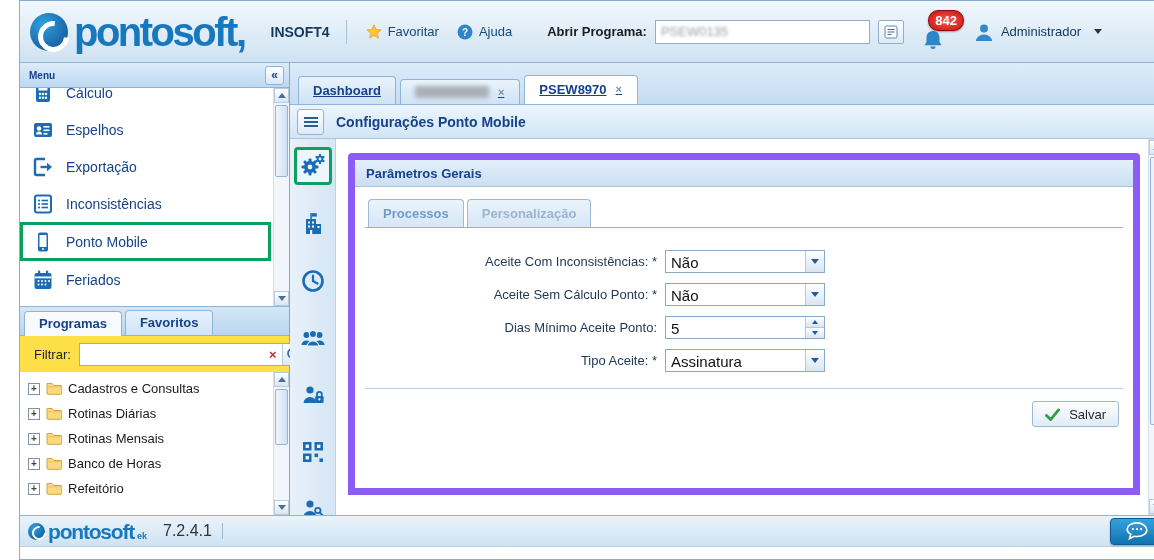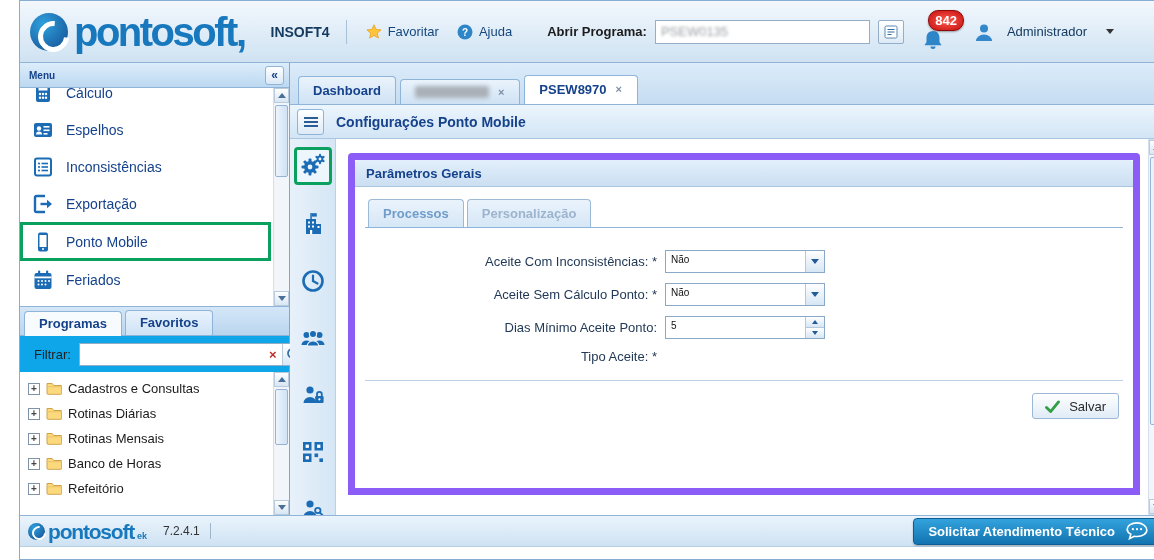--- a/index.html
+++ b/index.html
@@ -27,21 +27,21 @@
   .op-label { font-size:13px; font-weight:bold; color:#1c1c1c; white-space:nowrap; }
   .textbox { width:215px; height:24px; background:#fff; border:1px solid #95aec7; display:flex; align-items:center; padding:0 5px; }
   .blurred-text { color:#9aa0a6; font-size:13px; filter:blur(1.6px); }
   .icon-btn-sm { width:26px; height:24px; border:1px solid #95aec7; border-radius:2px;
                  background:linear-gradient(#ffffff,#dceaf6); display:flex; align-items:center; justify-content:center; cursor:pointer; }
   .notif { position:relative; margin:0 4px 0 16px; width:40px; height:44px; cursor:pointer; flex:0 0 auto; }
   .notif svg { position:absolute; left:0; bottom:2px; }
   .badge { position:absolute; top:0; right:-4px; background:radial-gradient(#ff5a4d,#c40f0f);
            border:1px solid #8e0b0b; color:#fff; font-size:13px; font-weight:bold; padding:2px 6px;
            border-radius:10px; box-shadow:0 1px 2px rgba(0,0,0,.35); }
-  .user-menu { display:flex; align-items:center; gap:13px; margin-left:10px; cursor:pointer; }
+  .user-menu { display:flex; align-items:center; gap:7px; margin-left:10px; cursor:pointer; }
   .user-name { font-size:13px; color:#143a60; white-space:nowrap; }
   .caret { width:0; height:0; border-left:4px solid transparent; border-right:4px solid transparent;
            border-top:5px solid #333; margin-left:6px; }
 
   
   .body { flex:1 1 auto; display:flex; min-height:0; }
 
   
   .sidebar { flex:0 0 270px; width:270px; border-right:1px solid #7fa8cc; display:flex; flex-direction:column; background:#fff; }
   .sb-header { flex:0 0 25px; background:linear-gradient(#dcedfb,#bcd8f0); border-bottom:1px solid #8fb4d8;
@@ -66,41 +66,41 @@
               background:linear-gradient(90deg,#eef5fc,#cfe2f3); cursor:pointer; }
   .tri-up { width:0; height:0; border-left:4px solid transparent; border-right:4px solid transparent; border-bottom:5px solid #4a6f98; }
   .tri-dn { width:0; height:0; border-left:4px solid transparent; border-right:4px solid transparent; border-top:5px solid #4a6f98; }
 
   .sb-tabs { flex:0 0 29px; background:linear-gradient(#d4e7f8,#bad5ee); border-top:1px solid #8fb4d8;
              border-bottom:1px solid #8fb4d8; display:flex; align-items:flex-end; padding:3px 4px 0; gap:3px; }
   .sb-tab { border:1px solid #8fb4d8; border-bottom:none; border-radius:4px 4px 0 0; padding:4px 14px 5px;
             font-size:13px; font-weight:bold; color:#15428b; background:linear-gradient(#e8f2fc,#cfe3f5); cursor:pointer; }
   .sb-tab.active { background:#f8fbfe; position:relative; top:1px; }
 
-  .filter-row { flex:0 0 36px; display:flex; align-items:center; padding:0 10px 0 14px; gap:8px; background:#0ea5e9; }
+  .filter-row { flex:0 0 36px; display:flex; align-items:center; padding:0 10px 0 14px; gap:8px; background:#fde047; }
   .filter-label { font-size:13px; color:#222; }
   .filter-box { display:flex; align-items:center; border:1px solid #95aec7; height:23px; flex:1; background:#fff; }
   .filter-input { border:none; outline:none; flex:1; min-width:0; height:100%; font-size:13px; padding:0 4px; font-family:inherit; }
   .fx-btn { width:18px; height:21px; display:flex; align-items:center; justify-content:center; cursor:pointer; }
   .clear-x { color:#c02b2b; font-weight:bold; font-size:13px; line-height:1; }
   .mag-btn { width:22px; height:21px; background:linear-gradient(#fff,#d9e8f6); border-left:1px solid #b7c9da;
              display:flex; align-items:center; justify-content:center; cursor:pointer; }
 
   .tree { flex:1; position:relative; overflow:hidden; padding:4px 17px 0 8px; background:#fff; }
   .tree-row { height:25px; display:flex; align-items:center; gap:6px; font-size:13px; color:#1a1a1a; cursor:pointer; }
   .expander { width:12px; height:12px; border:1px solid #7e93a8; background:#fff; color:#444; font-size:10px;
               line-height:10px; text-align:center; font-weight:bold; flex:0 0 auto; }
 
   
   .main { flex:1; display:flex; flex-direction:column; min-width:0; background:#fff; }
   .tabstrip { flex:0 0 42px; background:linear-gradient(#dcecfa,#c5dcf1); border-bottom:1px solid #8fb4d8;
               display:flex; align-items:flex-end; padding:0 0 0 8px; gap:4px; }
   .mtab { border:1px solid #8fb4d9; border-bottom:none; border-radius:4px 4px 0 0; padding:6px 14px;
           font-size:13px; font-weight:bold; color:#15428b; background:linear-gradient(#eaf3fc,#cfe2f4);
-          display:flex; align-items:center; gap:8px; cursor:pointer; }
+          display:flex; align-items:center; gap:8px; cursor:pointer;text-decoration:underline; }
   .mtab.active { background:#ffffff; padding-bottom:7px; }
   .redacted-label { width:74px; height:12px; background:#a9b0b7; filter:blur(2px); border-radius:2px; }
   .tab-close { font-size:11px; color:#7b8ea6; line-height:1; padding:0 1px; cursor:pointer; }
 
   .titlebar { flex:0 0 34px; background:linear-gradient(#ecf5fd,#d2e5f5); border-bottom:1px solid #aac6e0;
               display:flex; align-items:center; gap:12px; padding:0 7px; }
   .hamburger-btn { width:27px; height:26px; border:1px solid #8fb4d9; border-radius:3px;
                    background:linear-gradient(#fff,#ddeaf7); display:flex; align-items:center; justify-content:center; cursor:pointer; }
   .hamburger-bars { width:14px; height:2px; background:#2a5d93; box-shadow:0 -4px 0 #2a5d93, 0 4px 0 #2a5d93; }
   .page-title { font-size:14px; font-weight:bold; color:#15428b; }
@@ -120,21 +120,21 @@
   .ptabs { display:flex; gap:3px; margin:12px 10px 0; border-bottom:1px solid #8fb4d9; padding:0 3px; align-items:flex-end; }
   .ptab { border:1px solid #9cb9d6; border-bottom:none; border-radius:4px 4px 0 0; padding:6px 14px;
           font-size:13px; font-weight:bold; background:linear-gradient(#eaf3fc,#d6e7f6); cursor:pointer; }
   .ptab.semi { color:#6f9cc9; }
   .ptab.disabled { color:#9cb4cd; }
   .ptab.active { background:#fff; color:#15428b; margin-bottom:-1px; padding-bottom:7px; }
   .tab-body { margin:0 10px; border-bottom:1px solid #bcd0e5; padding:22px 0 16px; }
   .form-row { display:flex; align-items:center; margin-bottom:10px; }
   .form-label { width:300px; text-align:right; padding-right:8px; font-size:13px; color:#233a57; }
   .combo, .spinner { display:flex; width:160px; height:23px; border:1px solid #8aa9c9; background:#fff; }
-  .combo-value, .spin-value { flex:1; font-size:10px; color:#111; padding:3px 5px; white-space:nowrap; overflow:hidden; }
+  .combo-value, .spin-value { flex:1; font-size:15px; color:#111; padding:3px 5px; white-space:nowrap; overflow:hidden; }
   .combo-trigger { width:19px; background:linear-gradient(#fefefe,#d7e6f4); border-left:1px solid #b3c8dc;
                    display:flex; align-items:center; justify-content:center; cursor:pointer; }
   .tri-dn-c { width:0; height:0; border-left:4px solid transparent; border-right:4px solid transparent; border-top:5px solid #235a9a; }
   .spin-btns { width:19px; display:flex; flex-direction:column; border-left:1px solid #b3c8dc; }
   .spin-btn { flex:1; background:linear-gradient(#fefefe,#d7e6f4); display:flex; align-items:center; justify-content:center; cursor:pointer; }
   .spin-btn + .spin-btn { border-top:1px solid #b3c8dc; }
   .tri-up-xs { width:0; height:0; border-left:3.5px solid transparent; border-right:3.5px solid transparent; border-bottom:4.5px solid #235a9a; }
   .tri-dn-xs { width:0; height:0; border-left:3.5px solid transparent; border-right:3.5px solid transparent; border-top:4.5px solid #235a9a; }
   .save-row { display:flex; justify-content:flex-end; margin:12px 14px 0; }
   .save-btn { height:26px; display:flex; align-items:center; gap:9px; padding:0 12px; border:1px solid #9cb8d6;
@@ -145,21 +145,21 @@
   
   .footer { flex:0 0 32px; background:linear-gradient(#eaf4fc,#cfe2f3); border-top:1px solid #8fb4d8;
             border-bottom:1px solid #b9cfe2; display:flex; align-items:center; padding:0 8px; gap:10px; }
   .footer-logo { display:flex; align-items:center; gap:3px; }
   .fl-circle { width:17px; height:17px; border-radius:50%;
                background:radial-gradient(circle at 35% 30%, #2fa0dd, #134a8e); position:relative; }
   .fl-circle::after { content:""; position:absolute; left:3.5px; top:3.5px; width:10px; height:10px;
                border-radius:50%; border:2.5px solid #fff; border-right-color:transparent; transform:rotate(-40deg); }
   .fl-word { font-size:21px; font-weight:bold; color:#1878be; letter-spacing:-1.2px; line-height:1; }
   .fl-sub { font-size:9px; color:#1878be; font-weight:bold; align-self:flex-end; padding-bottom:1px; }
-  .version { font-size:12px; color:#333; margin-left:6px; }
+  .version { font-size:16px; color:#333; margin-left:6px; }
   .fdiv { width:1px; height:16px; background:#9fb6cc; }
   .copyright { font-size:12px; color:#333; }
   .fspacer { flex:1; }
   .support-btn { height:27px; display:flex; align-items:center; gap:10px; padding:0 14px; border:1px solid #0f5c94;
                  border-radius:4px; background:linear-gradient(#33a3dd,#1273b0); color:#fff; font-size:13px;
                  font-weight:bold; box-shadow:0 1px 2px rgba(0,0,0,.25); cursor:pointer; white-space:nowrap; }
   .bottom-strip { flex:0 0 12px; background:#fff; }
 </style>
 </head>
 <body>
@@ -254,40 +254,40 @@
                   <rect x="11.5" y="7" width="6" height="1.6" fill="#fff"></rect>
                   <rect x="11.5" y="10.5" width="6" height="1.6" fill="#fff"></rect>
                   <rect x="11.5" y="14" width="4" height="1.6" fill="#fff"></rect>
                 </svg>
             </span>
             <span class="mi-label">Espelhos</span>
           </div>
           <div class="menu-item">
             <span class="mi-icon">
               <svg width="22" height="22" viewBox="0 0 22 22">
+                  <path d="M13 3 H4.5 A1.5 1.5 0 0 0 3 4.5 v13 A1.5 1.5 0 0 0 4.5 19 H13" fill="none" stroke="#1b6cb5" stroke-width="2.4"></path>
+                  <path d="M8.5 11 h7.5" stroke="#1b6cb5" stroke-width="2.4"></path>
+                  <path d="M15 6.8 l5 4.2 -5 4.2 z" fill="#1b6cb5"></path>
+                </svg>
+            </span>
+            <span class="mi-label">Exportação</span>
+          </div>
+          <div class="menu-item">
+            <span class="mi-icon">
+              <svg width="22" height="22" viewBox="0 0 22 22">
                   <rect x="3" y="2.5" width="16" height="17" rx="2" fill="none" stroke="#1b6cb5" stroke-width="2"></rect>
                   <circle cx="7" cy="7.5" r="1.1" fill="#1b6cb5"></circle>
                   <rect x="9.5" y="6.7" width="6.5" height="1.6" fill="#1b6cb5"></rect>
                   <circle cx="7" cy="11" r="1.1" fill="#1b6cb5"></circle>
                   <rect x="9.5" y="10.2" width="6.5" height="1.6" fill="#1b6cb5"></rect>
                   <circle cx="7" cy="14.5" r="1.1" fill="#1b6cb5"></circle>
                   <rect x="9.5" y="13.7" width="6.5" height="1.6" fill="#1b6cb5"></rect>
                 </svg>
             </span>
             <span class="mi-label">Inconsistências</span>
-          </div>
-          <div class="menu-item">
-            <span class="mi-icon">
-              <svg width="22" height="22" viewBox="0 0 22 22">
-                  <path d="M13 3 H4.5 A1.5 1.5 0 0 0 3 4.5 v13 A1.5 1.5 0 0 0 4.5 19 H13" fill="none" stroke="#1b6cb5" stroke-width="2.4"></path>
-                  <path d="M8.5 11 h7.5" stroke="#1b6cb5" stroke-width="2.4"></path>
-                  <path d="M15 6.8 l5 4.2 -5 4.2 z" fill="#1b6cb5"></path>
-                </svg>
-            </span>
-            <span class="mi-label">Exportação</span>
           </div>
           <div class="menu-item highlighted">
             <span class="mi-icon">
               <svg width="22" height="22" viewBox="0 0 22 22">
                   <rect x="6" y="1.5" width="10" height="19" rx="2" fill="#1b6cb5"></rect>
                   <rect x="7.5" y="4" width="7" height="12" fill="#fff"></rect>
                   <circle cx="11" cy="18" r="1" fill="#fff"></circle>
                 </svg>
             </span>
             <span class="mi-label">Ponto Mobile</span>
@@ -549,20 +549,26 @@
                         <span class="tri-up-xs"></span>
                       </span>
                     <span class="spin-btn">
                         <span class="tri-dn-xs"></span>
                       </span>
                   </span>
                 </div>
               </div>
               <div class="form-row" style="margin-bottom:0;">
                 <span class="form-label">Tipo Aceite: *</span>
+                <div class="combo">
+                  <span class="combo-value">Assinatura</span>
+                  <span class="combo-trigger">
+                      <span class="tri-dn-c"></span>
+                    </span>
+                </div>
               </div>
             </div>
 
             <div class="save-row">
               <span class="save-btn">
                 <svg width="15" height="13" viewBox="0 0 16 14">
                   <path d="M1.5 8 l4.5 4.5 L14.5 2" fill="none" stroke="#2f9e44" stroke-width="3" stroke-linecap="round" stroke-linejoin="round"></path>
                 </svg>
                 <span>Salvar</span>
               </span>
@@ -588,21 +594,20 @@
   <div class="footer">
     <span class="footer-logo">
       <span class="fl-circle"></span>
       <span class="fl-word">pontosoft</span>
       <span class="fl-sub">ek</span>
     </span>
     <span class="version">7.2.4.1</span>
     <span class="fdiv"></span>
     <span class="fspacer"></span>
     <span class="support-btn">
-      <span>Solicitar Atendimento Técnico</span>
       <svg width="24" height="20" viewBox="0 0 26 22">
         <path d="M13 2 C7 2 2.2 5.1 2.2 9 c0 2.3 1.6 4.3 4 5.6 L4.8 19.5 l5 -2.7 c1 .2 2.1 .3 3.2 .3 6 0 10.8 -3.1 10.8 -7.1 S19 2 13 2 z" fill="none" stroke="#ffffff" stroke-width="1.8"></path>
         <circle cx="8.5" cy="9" r="1.2" fill="#fff"></circle>
           <circle cx="13" cy="9" r="1.2" fill="#fff"></circle>
           <circle cx="17.5" cy="9" r="1.2" fill="#fff"></circle>
       </svg>
     </span>
   </div>
   <div class="bottom-strip"></div>
 </div>

